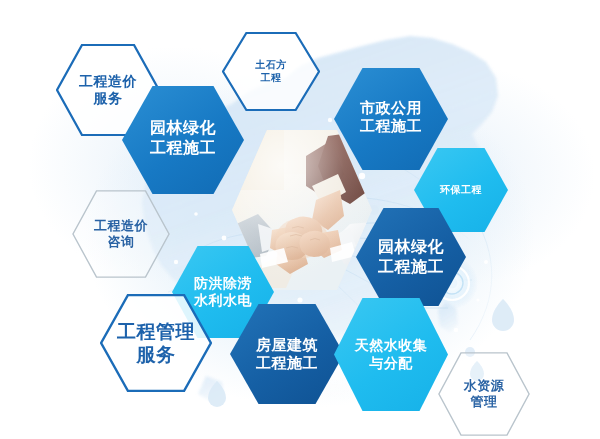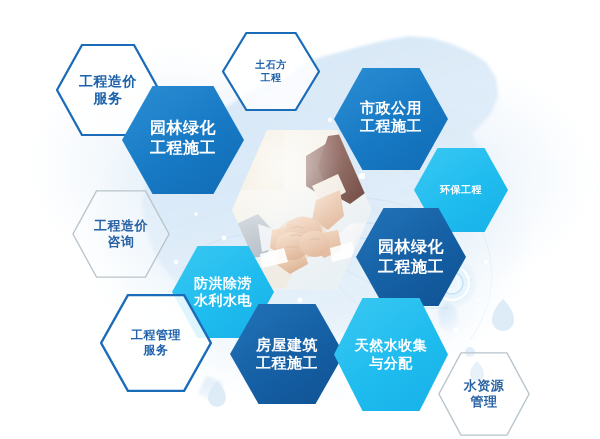--- a/index.html
+++ b/index.html
@@ -348,21 +348,21 @@
   <div class="hex solid v-cyan" style="left:172px; top:232px; width:102px; height:92px; font-size:14px;margin-top:14px;">
     <span class="ln">防洪除涝</span>
     <span class="ln">水利水电</span>
   </div>
 
   <div class="hex solid v-dark" style="left:356px; top:208px; width:110px; height:98px; font-size:16px;">
     <span class="ln">园林绿化</span>
     <span class="ln">工程施工</span>
   </div>
 
-  <div class="hex outline v-line" style="left:100px; top:294px; width:112px; height:98px; font-size:12px;">
+  <div class="hex outline v-line" style="left:100px; top:294px; width:112px; height:98px; font-size:19px;">
     <svg class="hexsvg" viewBox="0 0 100 100" preserveAspectRatio="none">
       <polygon points="25,1 75,1 99,50 75,99 25,99 1,50" fill="#ffffff" fill-opacity="0.85" stroke="#1b6cb8" stroke-width="2.4" vector-effect="non-scaling-stroke"></polygon>
     </svg>
     <span class="hextext">
       <span class="ln">工程管理</span>
       <span class="ln">服务</span>
     </span>
   </div>
 
   <div class="hex solid v-dark" style="left:230px; top:304px; width:114px; height:100px; font-size:15px;">

